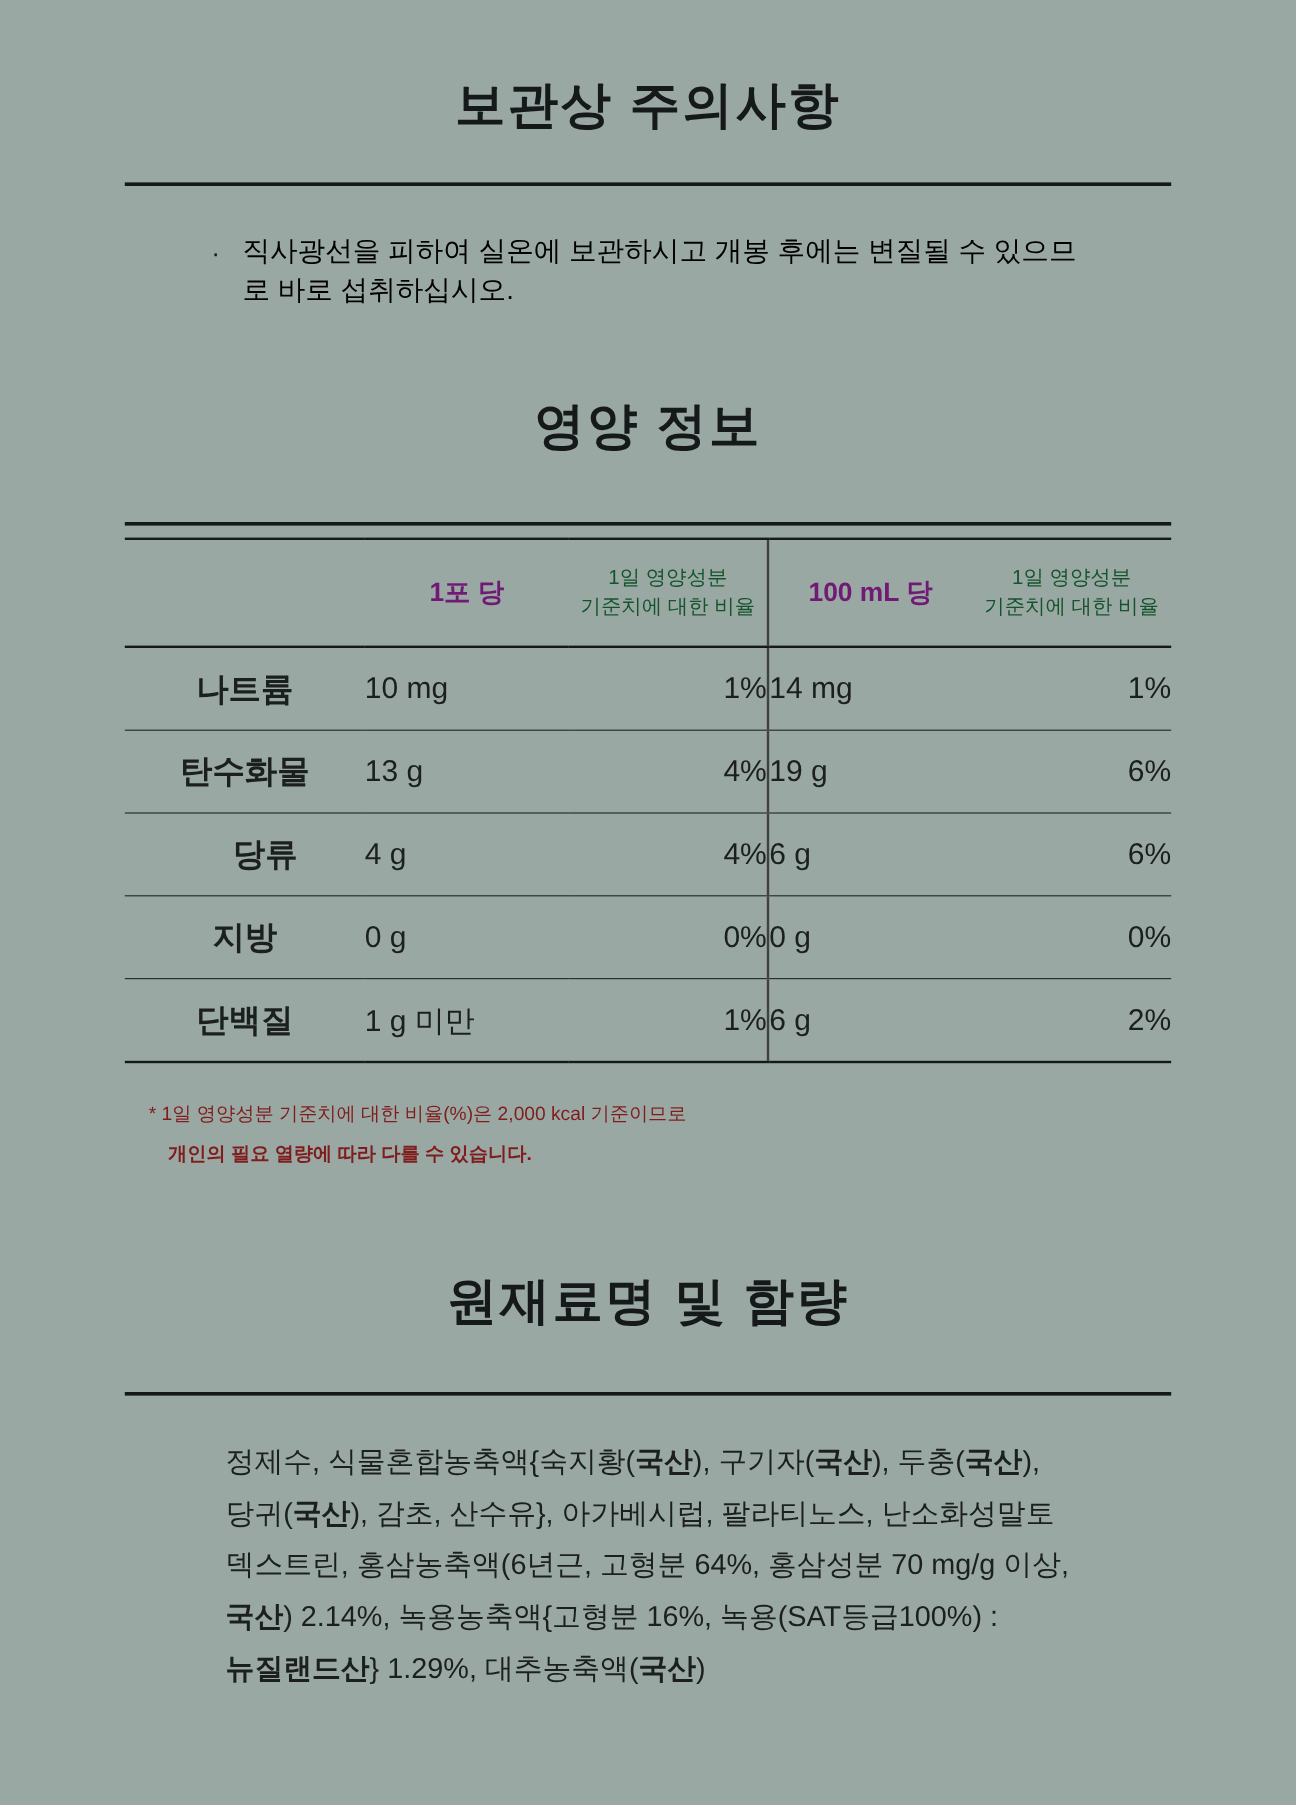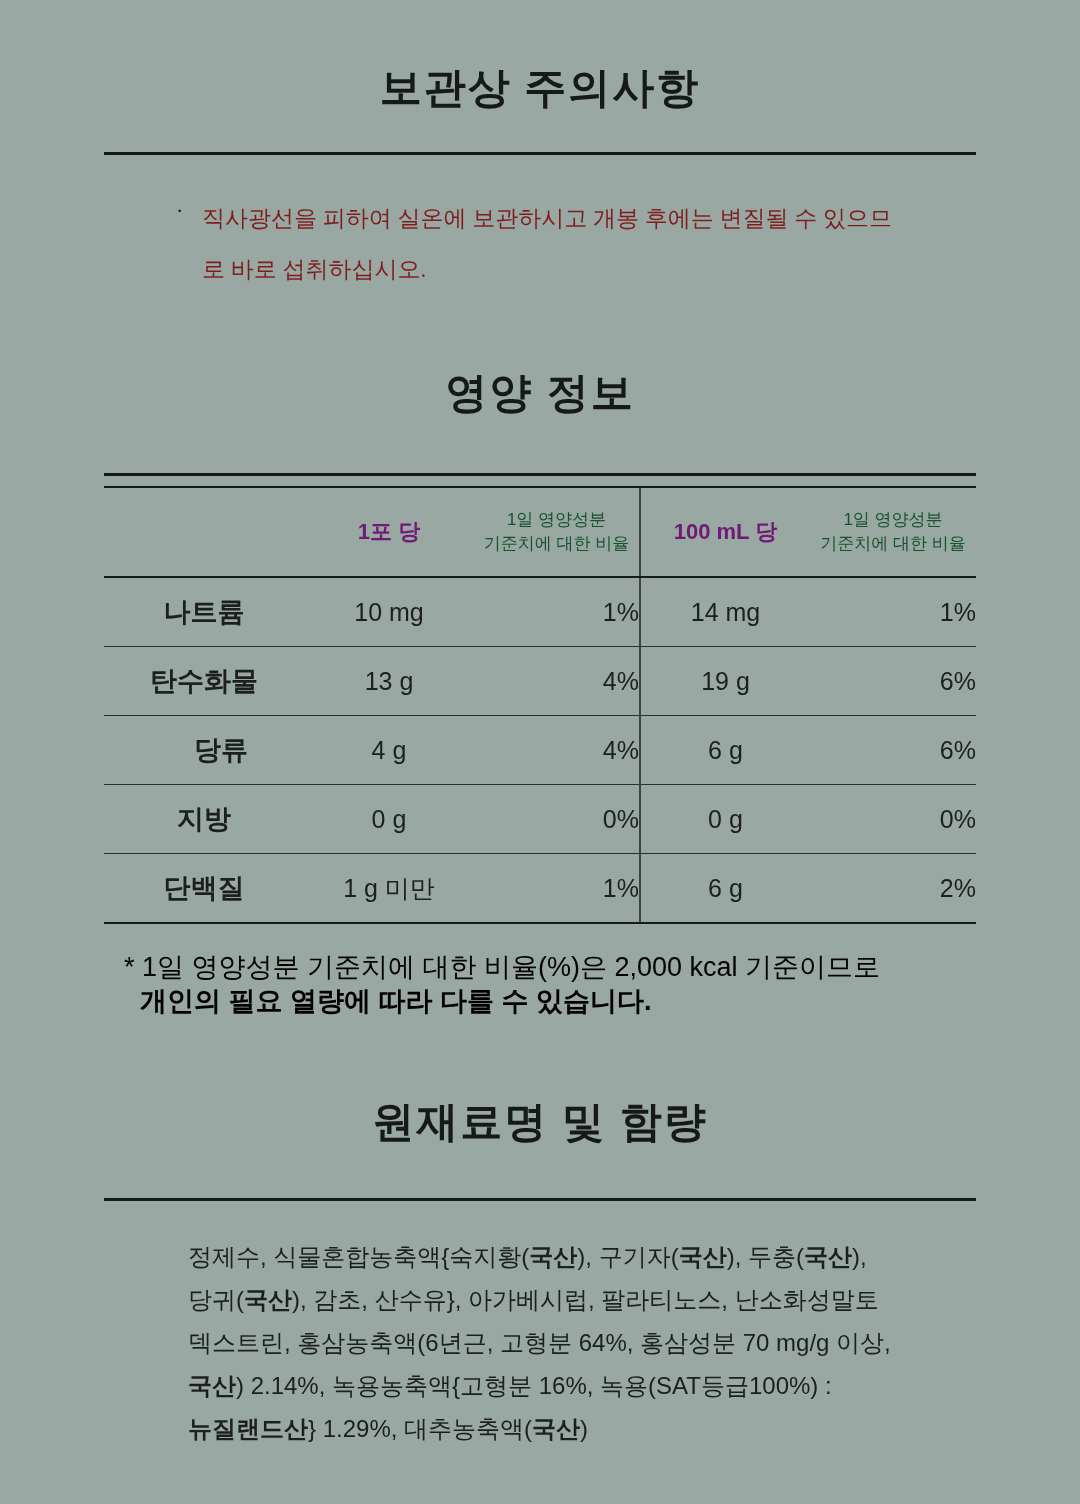--- a/index.html
+++ b/index.html
@@ -32,43 +32,42 @@
   .rule {
     height: 3px;
     background: #15191a;
     margin: 0 auto;
     width: 872px;
   }
 
   
   #storage-section {
     padding-top: 32px;
-    font-family: Liberation Serif, serif;
   }
   #storage-section .rule {
     margin-top: 36px;
   }
   .bullet-row {
     display: flex;
     margin: 38px auto 0 auto;
     width: 872px;
     padding-left: 72px;
     box-sizing: border-box;
   }
   .bullet-dot {
     flex: 0 0 auto;
     width: 26px;
     font-size: 22px;
     line-height: 36px;
     color: #15191a;
   }
   .bullet-text {
     font-size: 23px;
-    line-height: 51px;
-    color: #7f1d1d;
+    line-height: 32px;
+    color: #000000;
     max-width: 700px;
   }
 
   
   #nutrition-section {
     margin-top: 70px;
   }
   #nutrition-section .rule {
     margin-top: 52px;
   }
@@ -124,30 +123,30 @@
   }
   td.name {
     font-weight: 700;
     text-align: center;
     font-size: 27px;
   }
   td.name.indent {
     padding-left: 34px;
     box-sizing: border-box;
   }
-  td.val   { text-align: center; }
+  td.val   { text-align: left; }
   td.pct   { text-align: right; padding-right: 22px; box-sizing: border-box; }
   .vsep    { border-left: 2px solid #404040; }
 
   .footnote {
     width: 872px;
     margin: 26px auto 0 auto;
-    font-size: 27px;
+    font-size: 16px;
     line-height: 34px;
-    color: #000000;
+    color: #7f1d1d;
     padding-left: 20px;
     box-sizing: border-box;
   }
   .footnote .l2 { padding-left: 16px; display: block; font-weight: bold; }
 
   
   #ingredients-section {
     margin-top: 76px;
   }
   #ingredients-section .rule {

